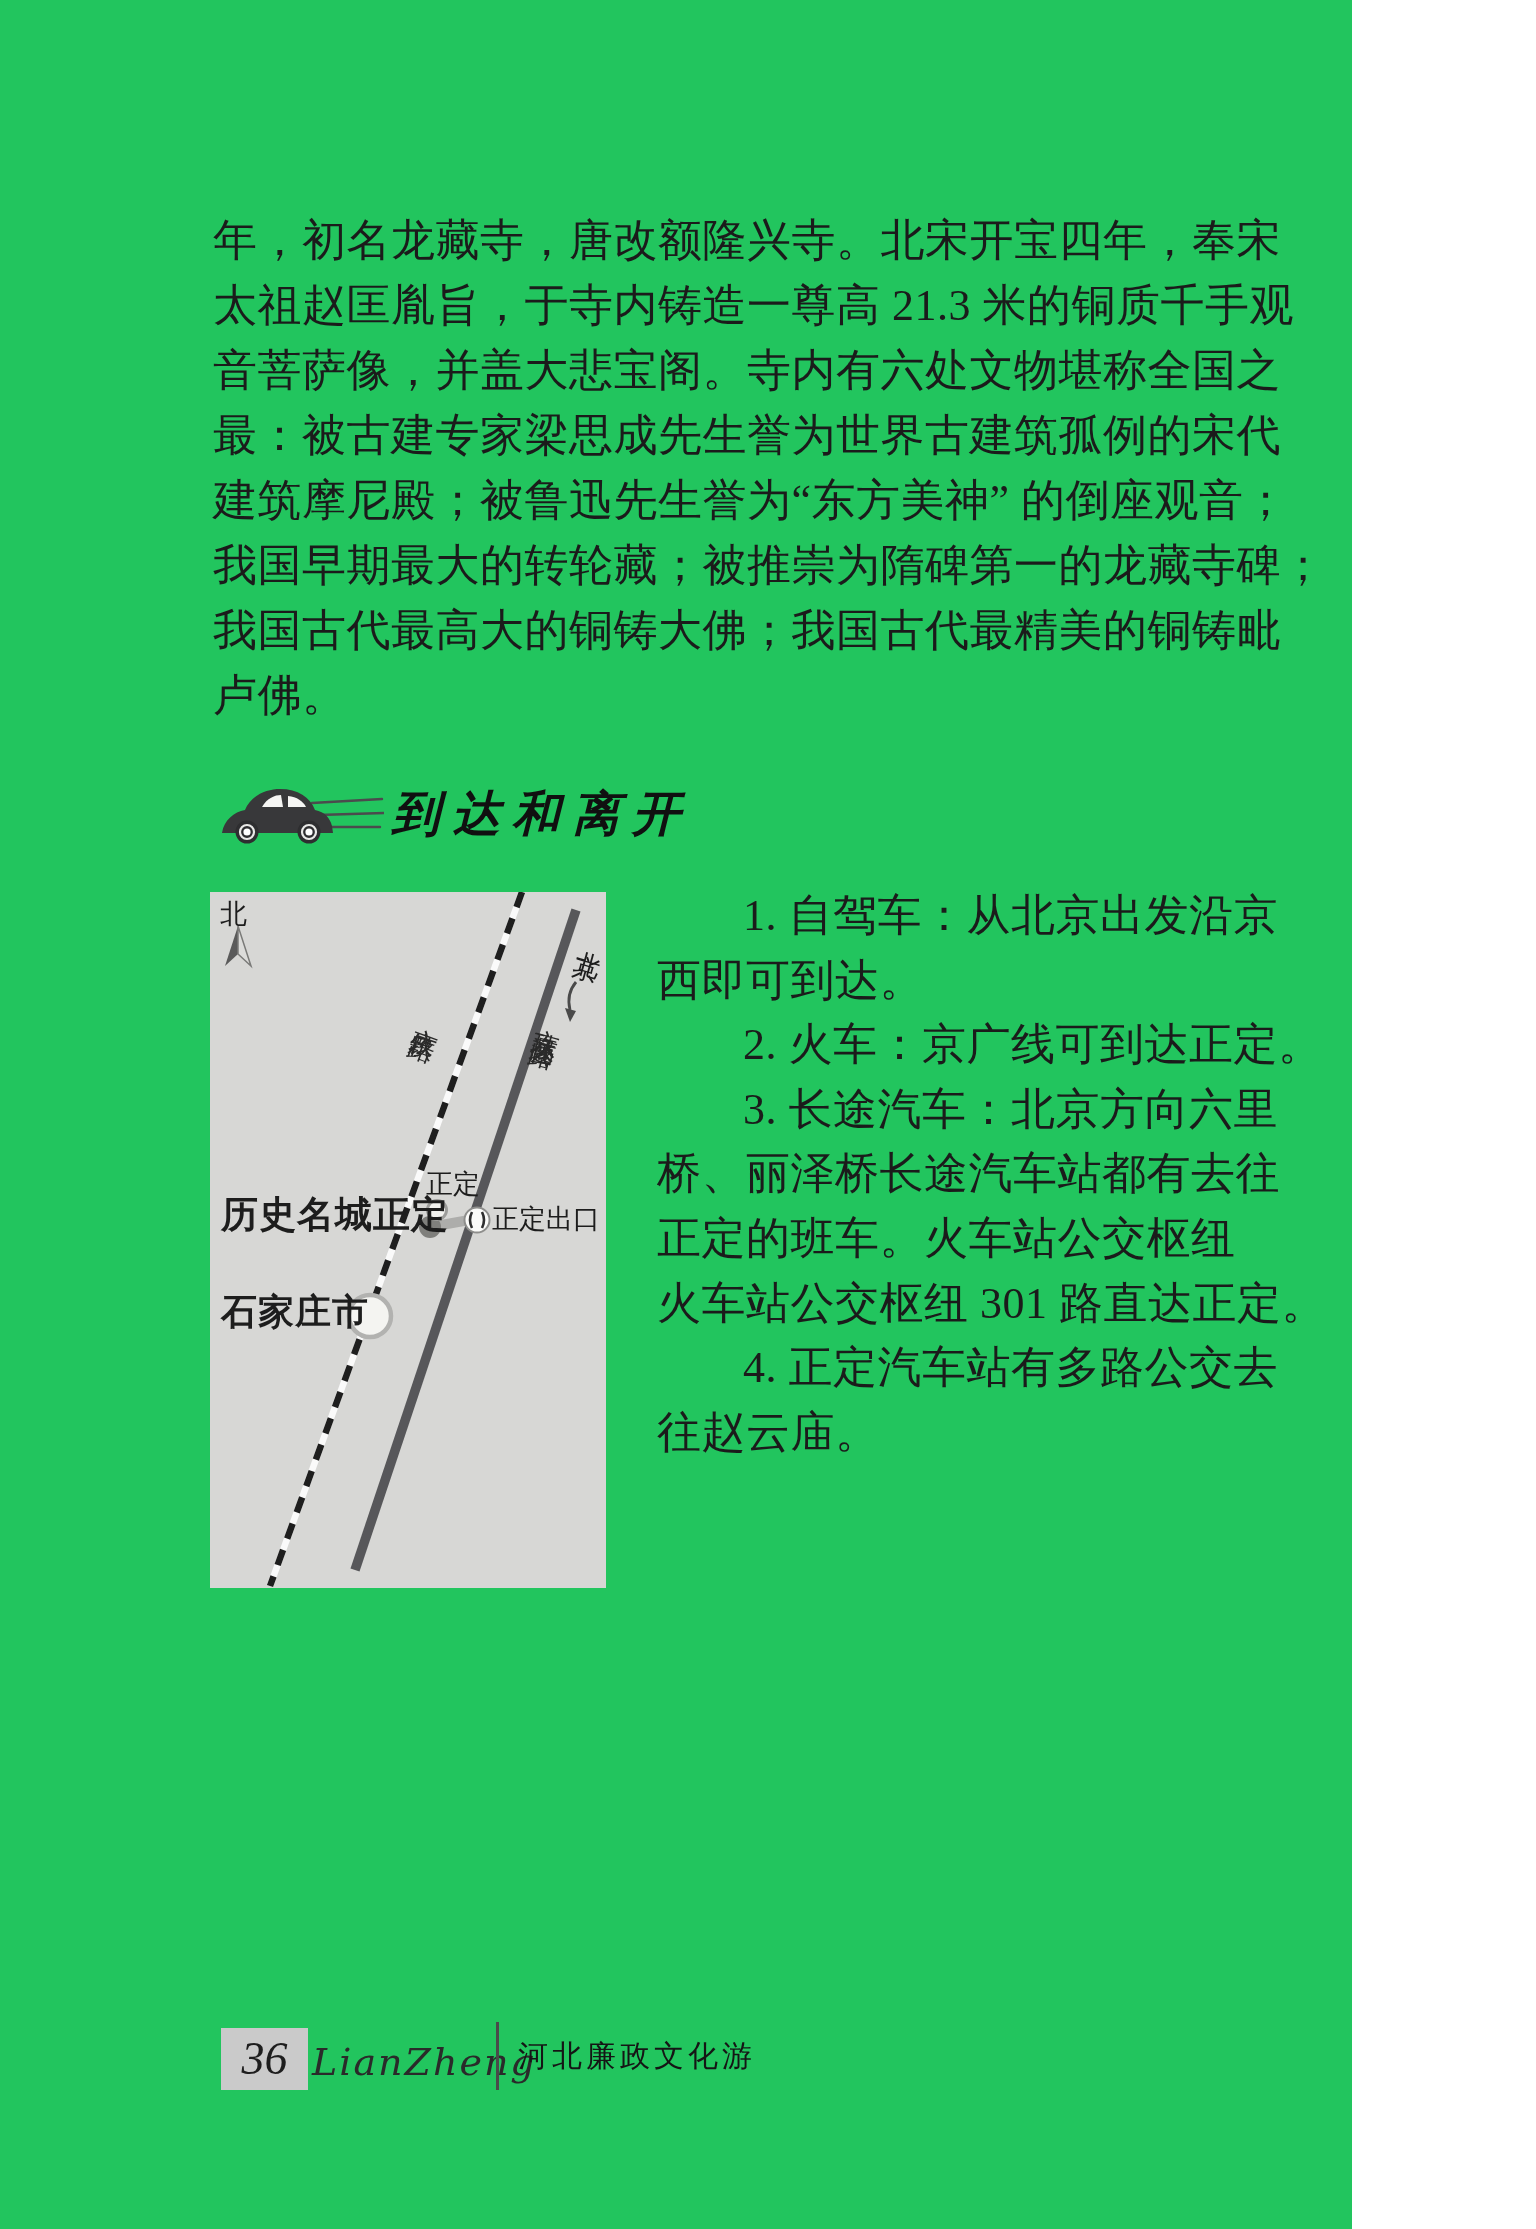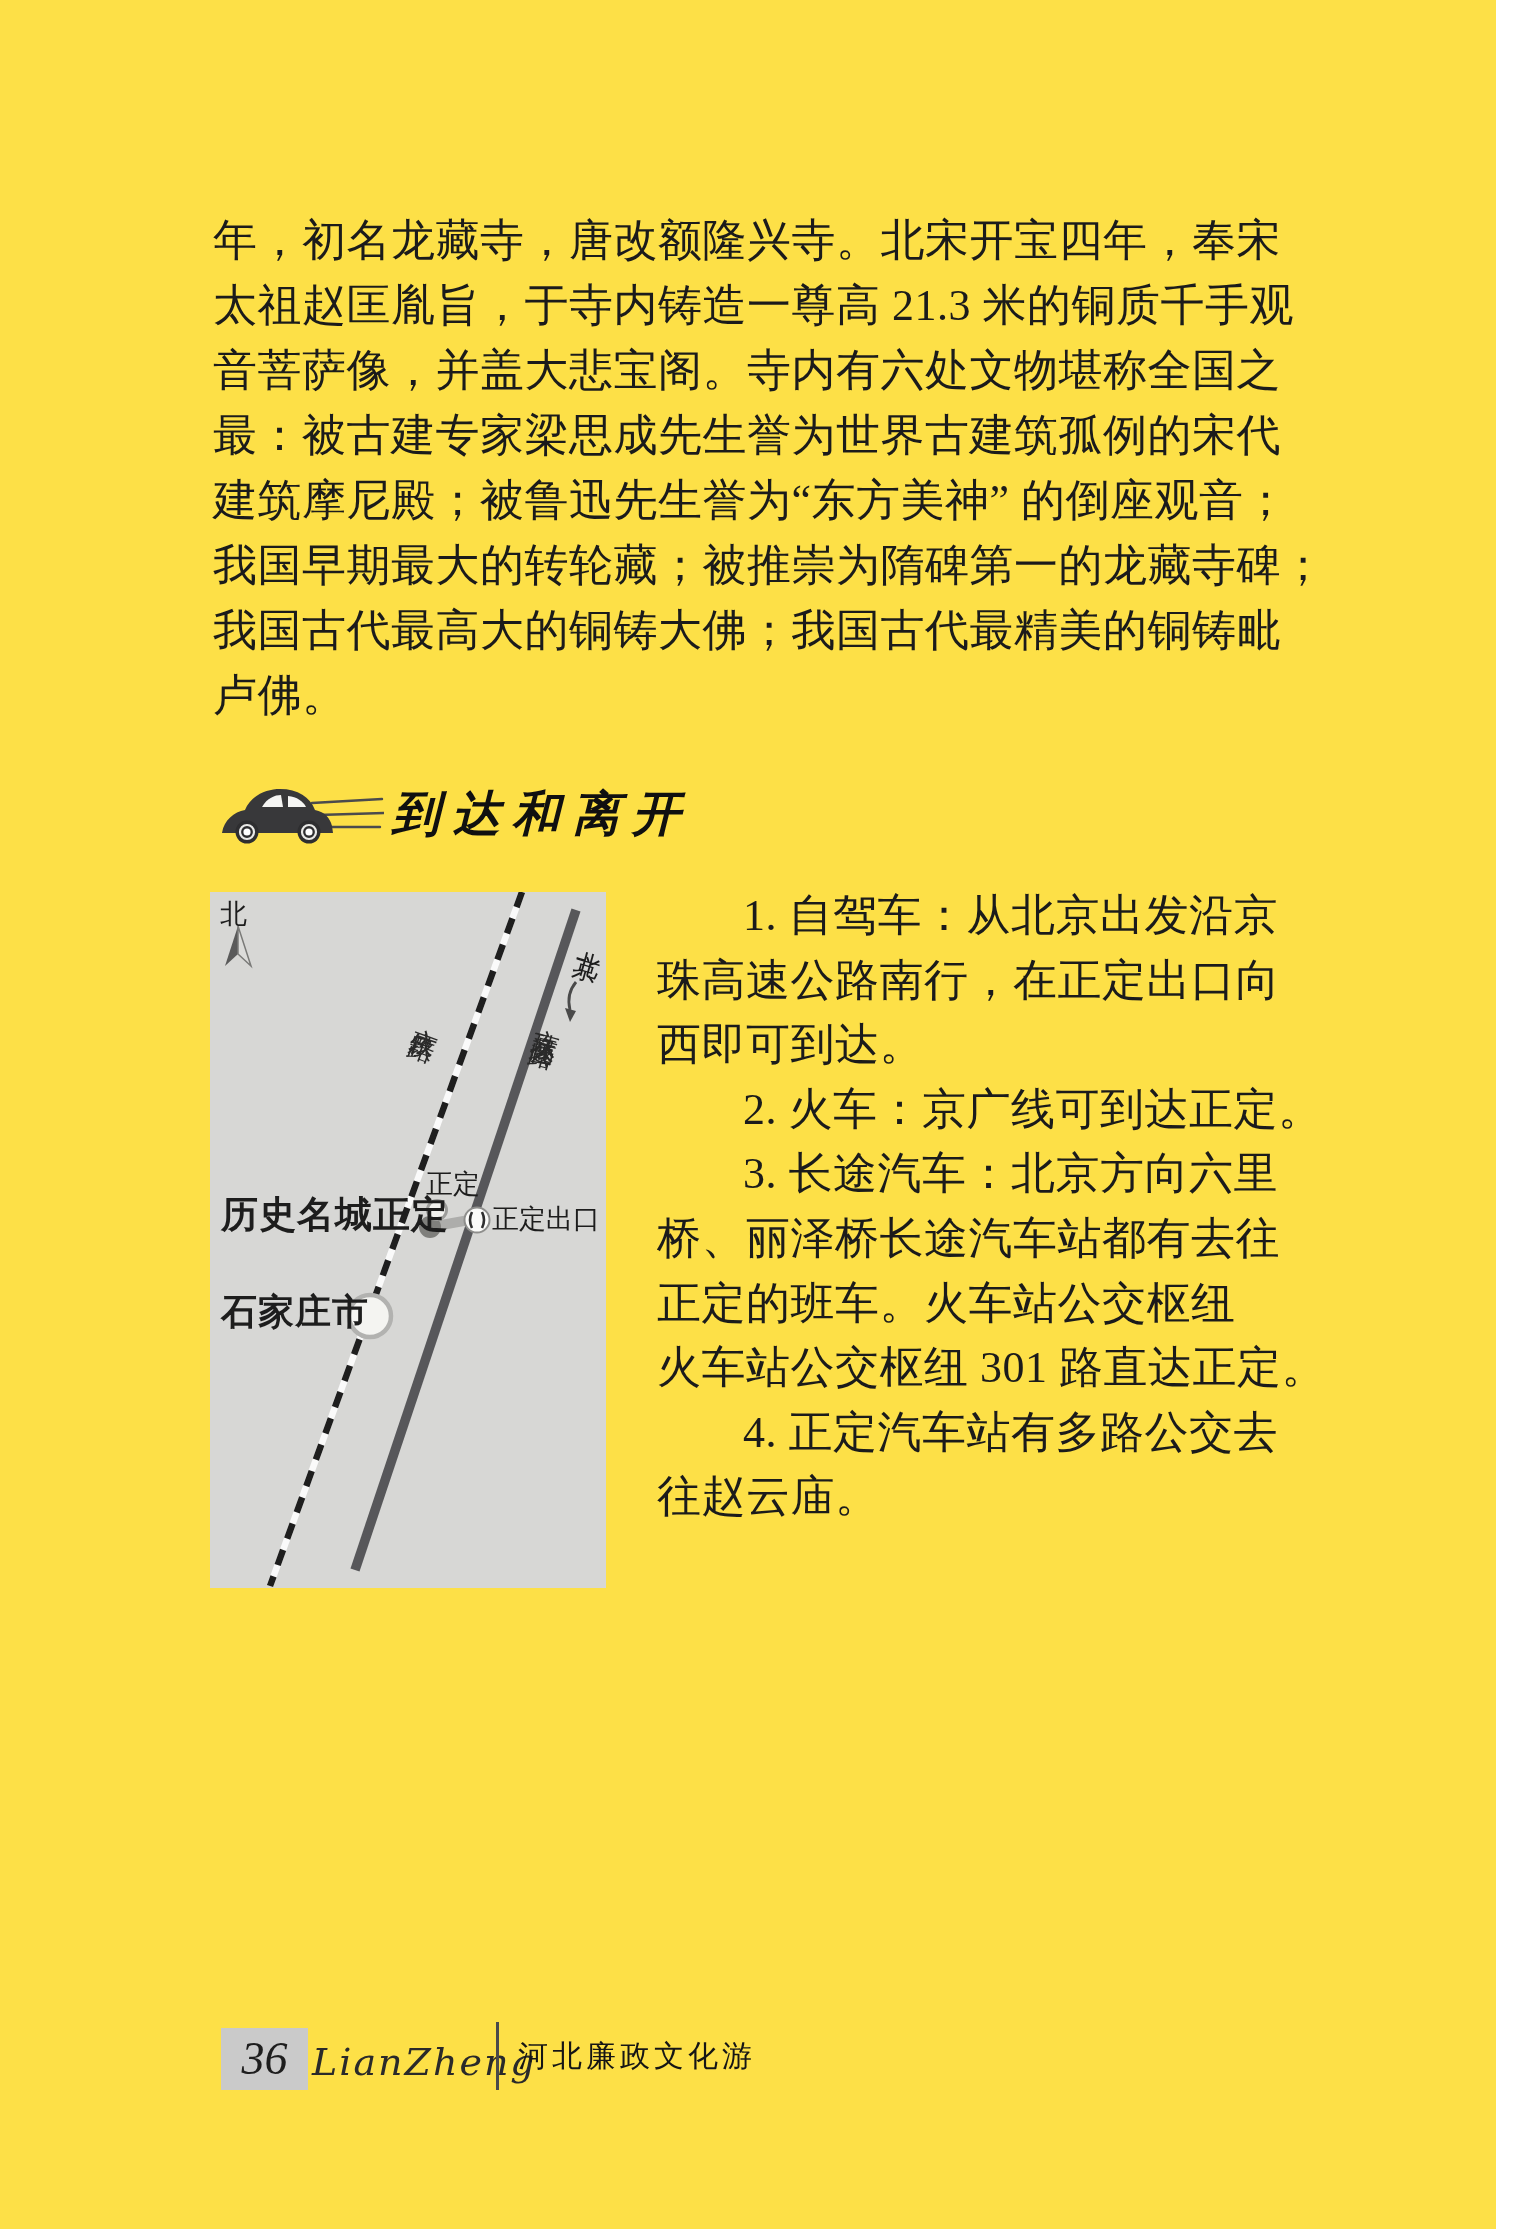--- a/index.html
+++ b/index.html
@@ -1,18 +1,18 @@
 <!DOCTYPE html>
 <html><head>
 <meta charset="utf-8">
 <style>
   html,body{margin:0;padding:0;background:#ffffff;}
   .page{
-    position:relative;width:1496px;height:2229px;background:#fde047;overflow:hidden;
-    font-family:"Liberation Serif","DejaVu Serif",serif;color:#1b1b1b;
+    position:relative;width:1344px;height:2229px;background:#22c55e;overflow:hidden;
+    font-family:"Liberation Serif","DejaVu Serif",serif;color:#1b1b1b;padding-left:8px;
   }
   
   .intro{position:absolute;left:213px;top:208px;width:1110px;}
   .intro .tline{height:65px;line-height:65px;font-size:44px;letter-spacing:0.5px;white-space:nowrap;}
   
   .heading-row{position:absolute;left:214px;top:780px;height:70px;}
   .car-svg{position:absolute;left:0;top:4px;}
   .heading-text{
     position:absolute;left:178px;top:2px;font-size:48px;font-weight:600;font-style:italic;
     letter-spacing:12px;white-space:nowrap;color:#101010;
@@ -122,21 +122,20 @@
     <div class="maplabel lbl-railway">京广铁路</div>
     <div class="maplabel lbl-expwy">京珠高速公路</div>
     <div class="maplabel lbl-zhengding">正定</div>
     <div class="maplabel lbl-exit">正定出口</div>
     <div class="maplabel lbl-city">历史名城正定</div>
     <div class="maplabel lbl-sjz">石家庄市</div>
   </div>
 
   <div class="tlist">
     <div class="tline indent">1. 自驾车：从北京出发沿京</div>
-    <div class="tline">珠高速公路南行，在正定出口向</div>
     <div class="tline">西即可到达。</div>
     <div class="tline indent">2. 火车：京广线可到达正定。</div>
     <div class="tline indent">3. 长途汽车：北京方向六里</div>
     <div class="tline">桥、丽泽桥长途汽车站都有去往</div>
     <div class="tline">正定的班车。火车站公交枢纽</div>
     <div class="tline">火车站公交枢纽 301 路直达正定。</div>
     <div class="tline indent">4. 正定汽车站有多路公交去</div>
     <div class="tline">往赵云庙。</div>
   </div>
 

